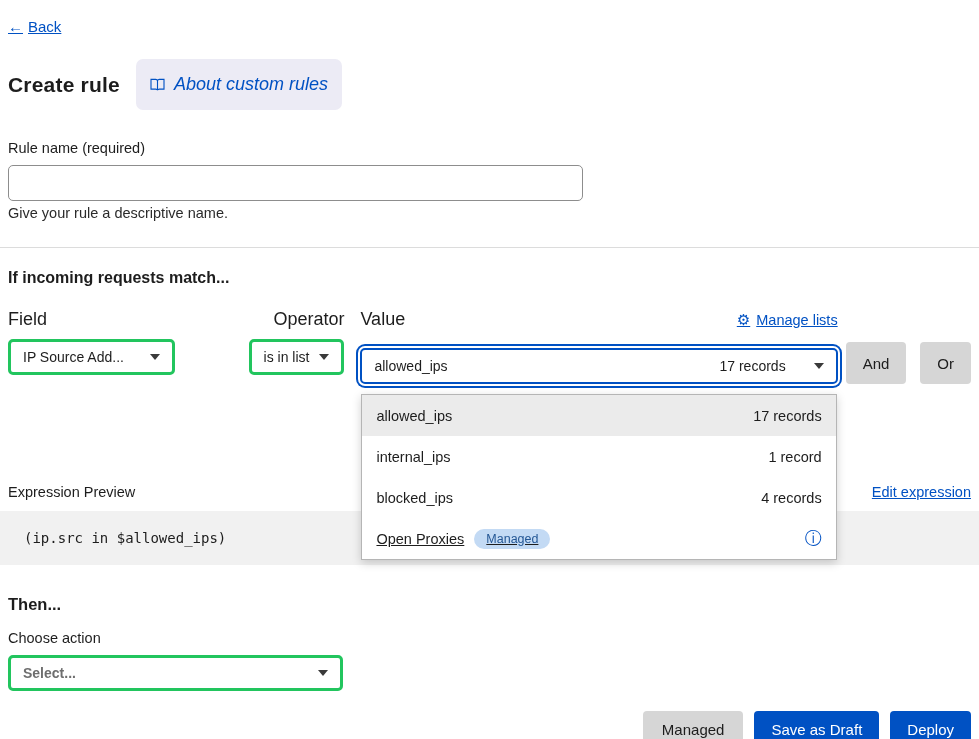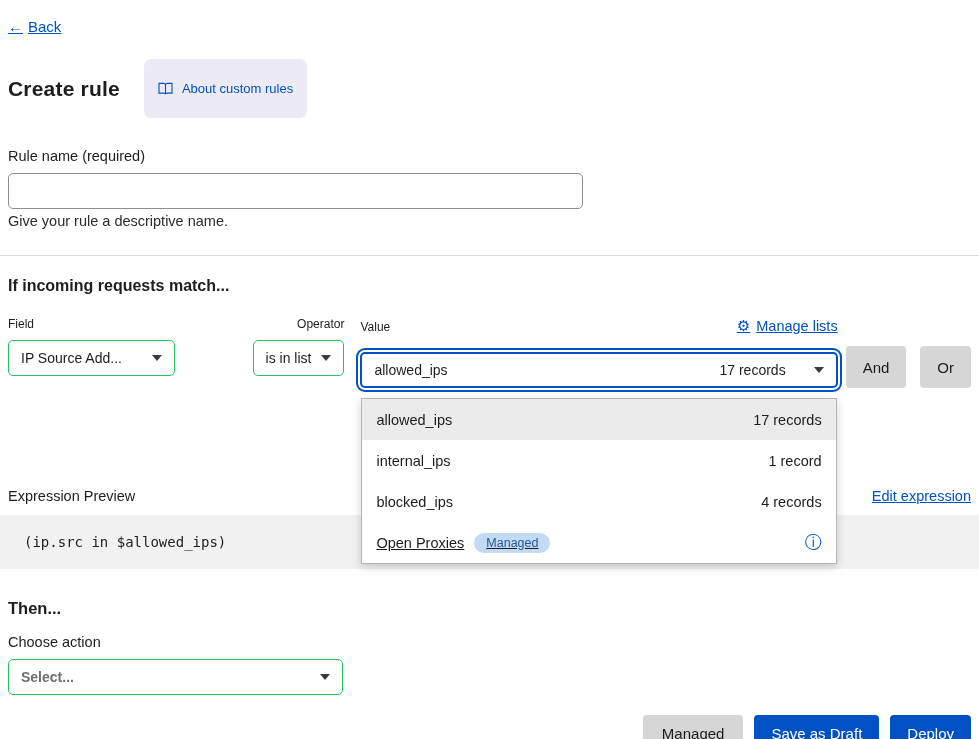--- a/index.html
+++ b/index.html
@@ -15,26 +15,26 @@
   .page { position:relative; width:100%; height:100%; padding:18px 8px 0 8px; }
 
   
   .back-link {
     display:inline-flex; align-items:center; gap:5px;
     color:#0051c3; font-size:15px; text-decoration:underline; cursor:pointer;
   }
   .back-arrow { text-decoration:none; display:inline-block; }
 
   
-  .title-row { display:flex; align-items:center; gap:24px; margin-top:24px; }
+  .title-row { display:flex; align-items:center; gap:16px; margin-top:24px; }
   .page-title { font-size:21px; font-weight:bold; margin:0; letter-spacing:0.2px; }
   .about-pill {
     display:inline-flex; align-items:center; gap:9px;
     background:#ecebf5; color:#0051c3;
-    font-size:13px; padding:22px 14px; border-radius:7px; cursor:pointer;
+    font-size:18px; padding:15px 14px; border-radius:7px; cursor:pointer;font-style:italic;
   }
   .about-pill svg { display:block; }
 
   
   .field-label { display:block; margin-top:30px; font-size:14.5px; }
   .rule-name-input {
     display:block; margin-top:9px; width:575px; height:36px;
     border:1px solid #8d8d8d; border-radius:5px; padding:0 11px;
     font-size:14px; font-family:"Liberation Sans", sans-serif; color:#1d1d1d;
     outline:none;
@@ -44,30 +44,30 @@
   .divider { border:none; border-top:1px solid #dcdcdc; margin:26px -8px 0 -8px; }
 
   .section-heading { font-size:16px; font-weight:bold; margin:21px 0 4px 0; }
 
   
   .match-row { display:flex; margin-top:22px; align-items:flex-start; }
   .col { display:flex; flex-direction:column; }
   .col-field { width:167px; margin-right:10px; }
   .col-operator { width:160px; margin-right:16px;align-items:flex-end; }
   .col-value { width:478px; }
-  .col-label { font-size:12px; margin-bottom:9px; }
+  .col-label { font-size:18px; margin-bottom:9px; }
   .value-label-row { display:flex; justify-content:space-between; align-items:baseline; margin-bottom:9px; }
   .manage-lists-link {
     display:inline-flex; align-items:center; gap:6px;
     color:#0051c3; font-size:14.5px; text-decoration:underline; cursor:pointer;
   }
   .gear-glyph { font-size:15px; text-decoration:none; }
 
   .select {
-    height:36px; border:1px solid #22c55e; border-radius:5px; background:#fff;
+    height:36px; border:3px solid #22c55e; border-radius:5px; background:#fff;
     display:flex; align-items:center; justify-content:space-between;
     padding:0 12px; cursor:pointer; font-size:14px;
   }
   .chevron {
     width:0; height:0; flex:0 0 auto;
     border-left:5px solid transparent; border-right:5px solid transparent;
     border-top:6px solid #3a3a3a; margin-left:10px;
   }
   .select-wrap { position:relative; }
   .select-focused {

